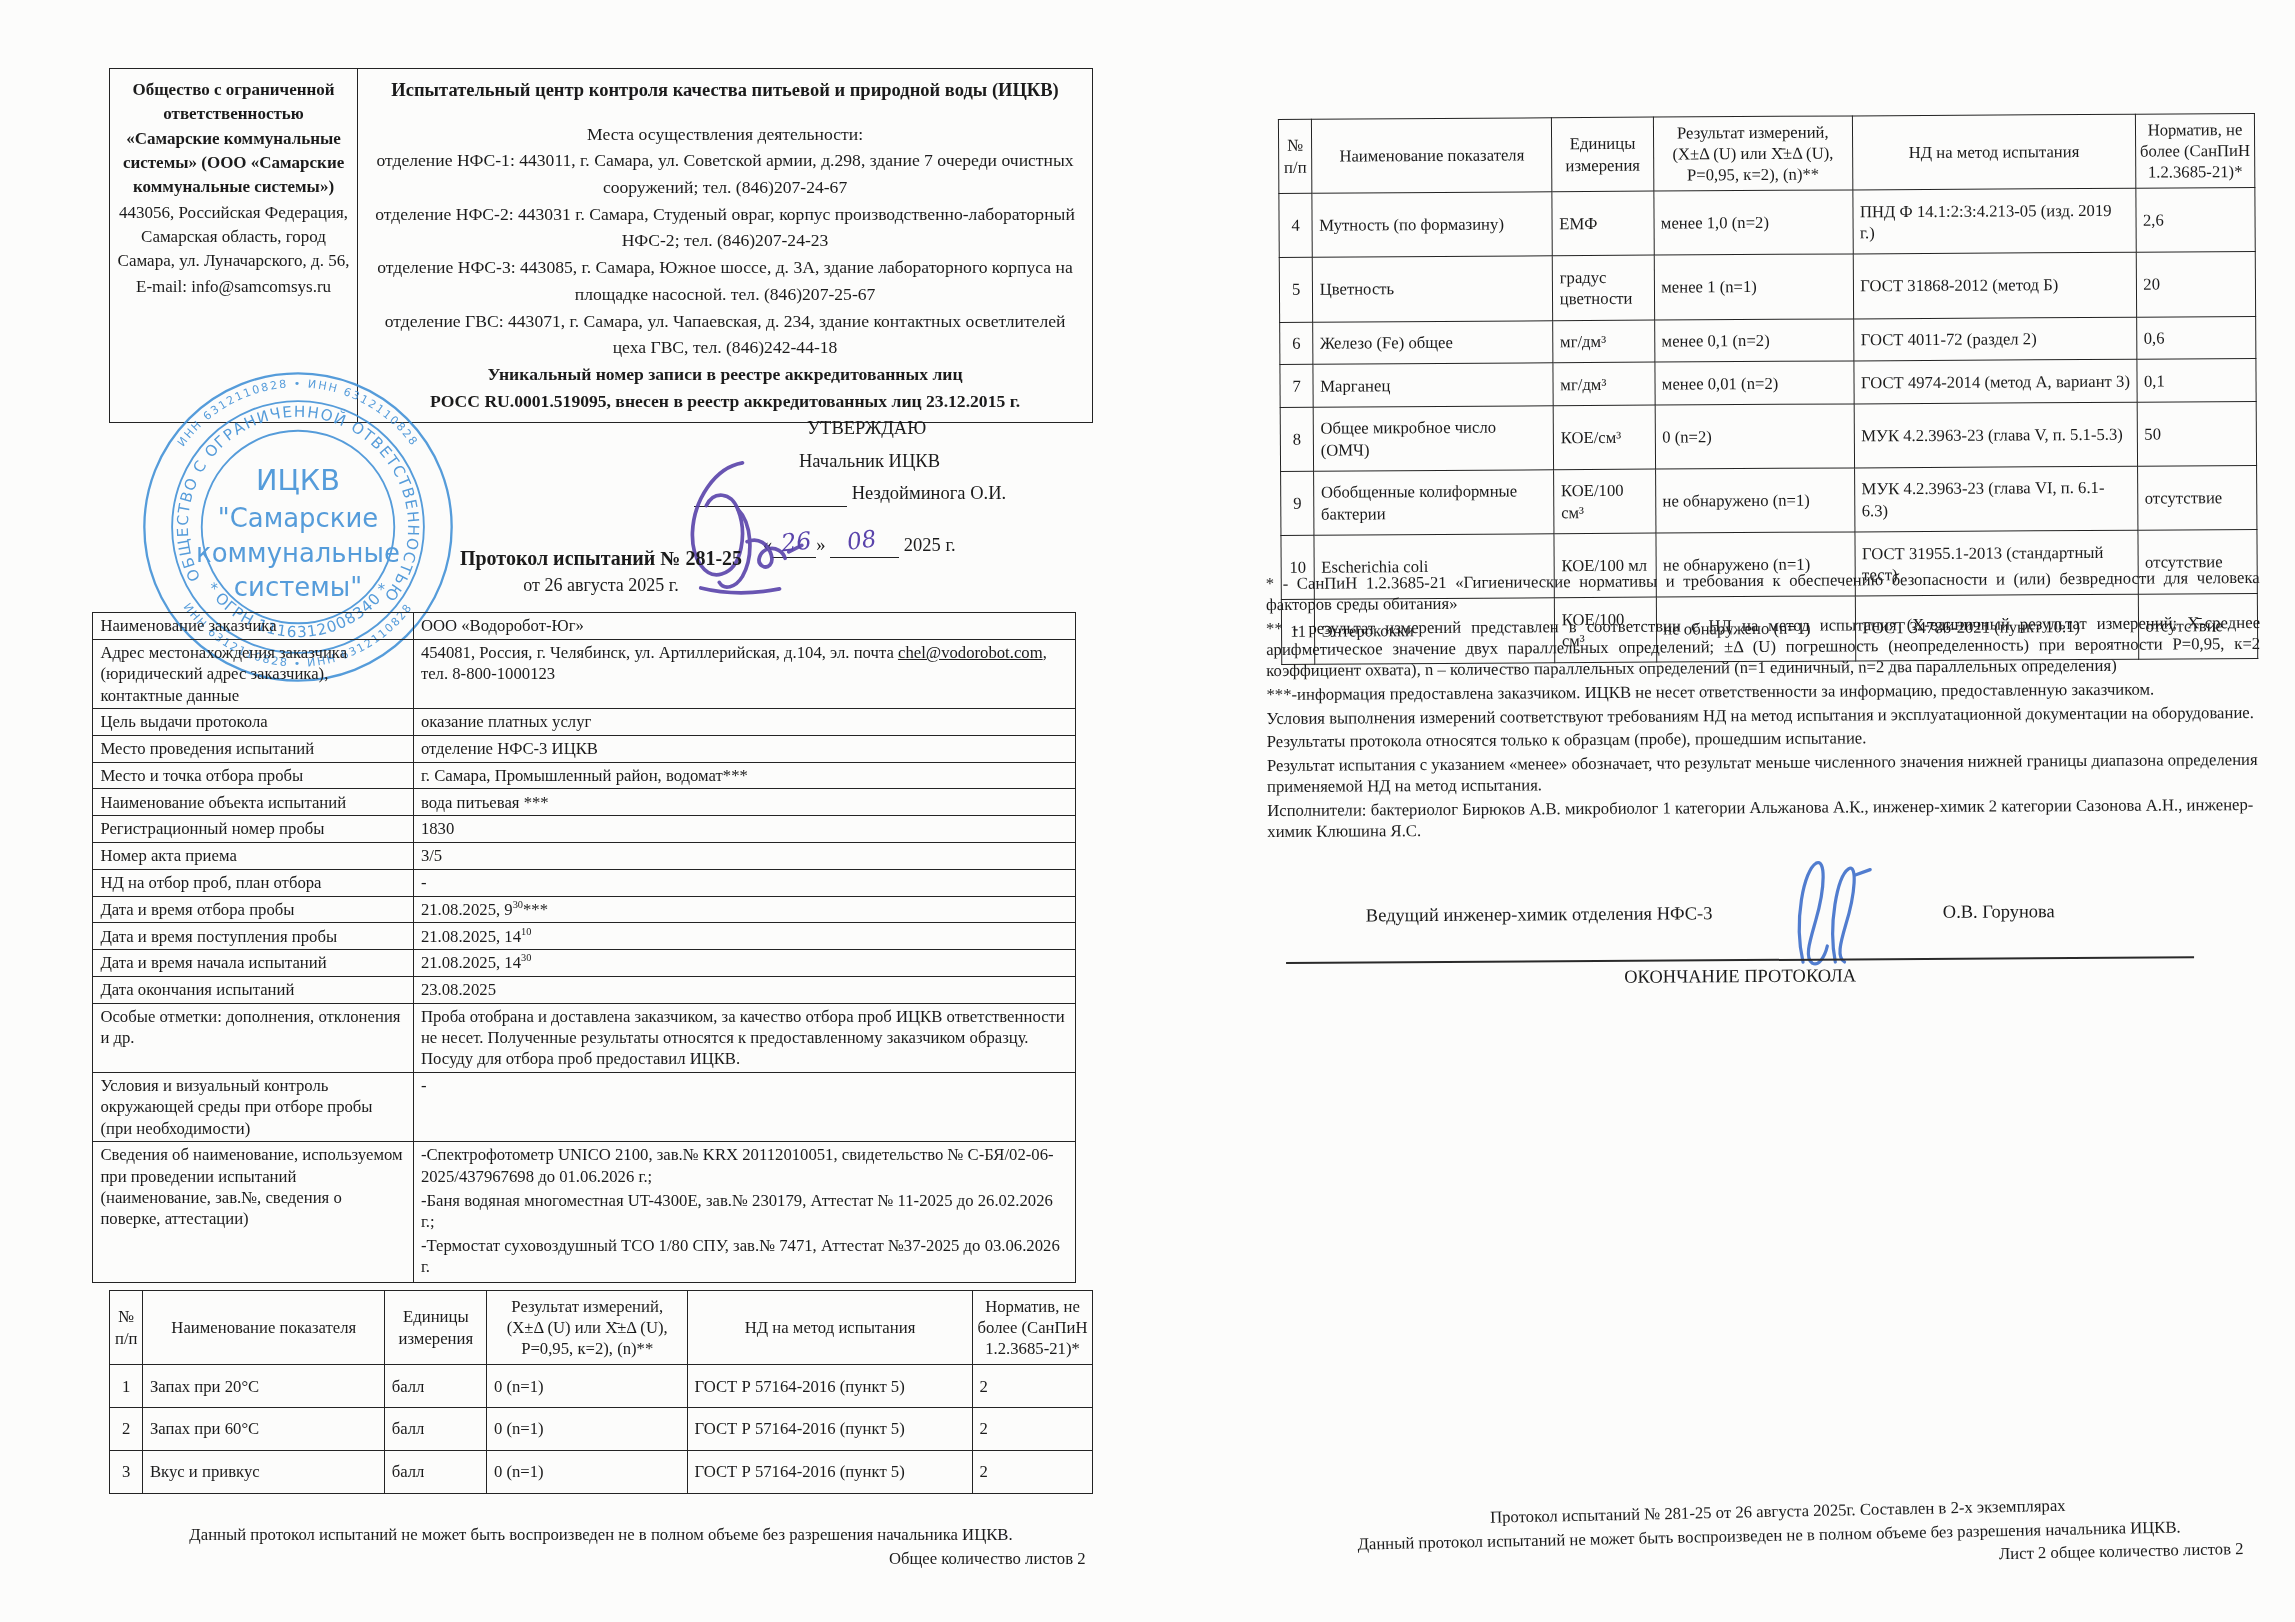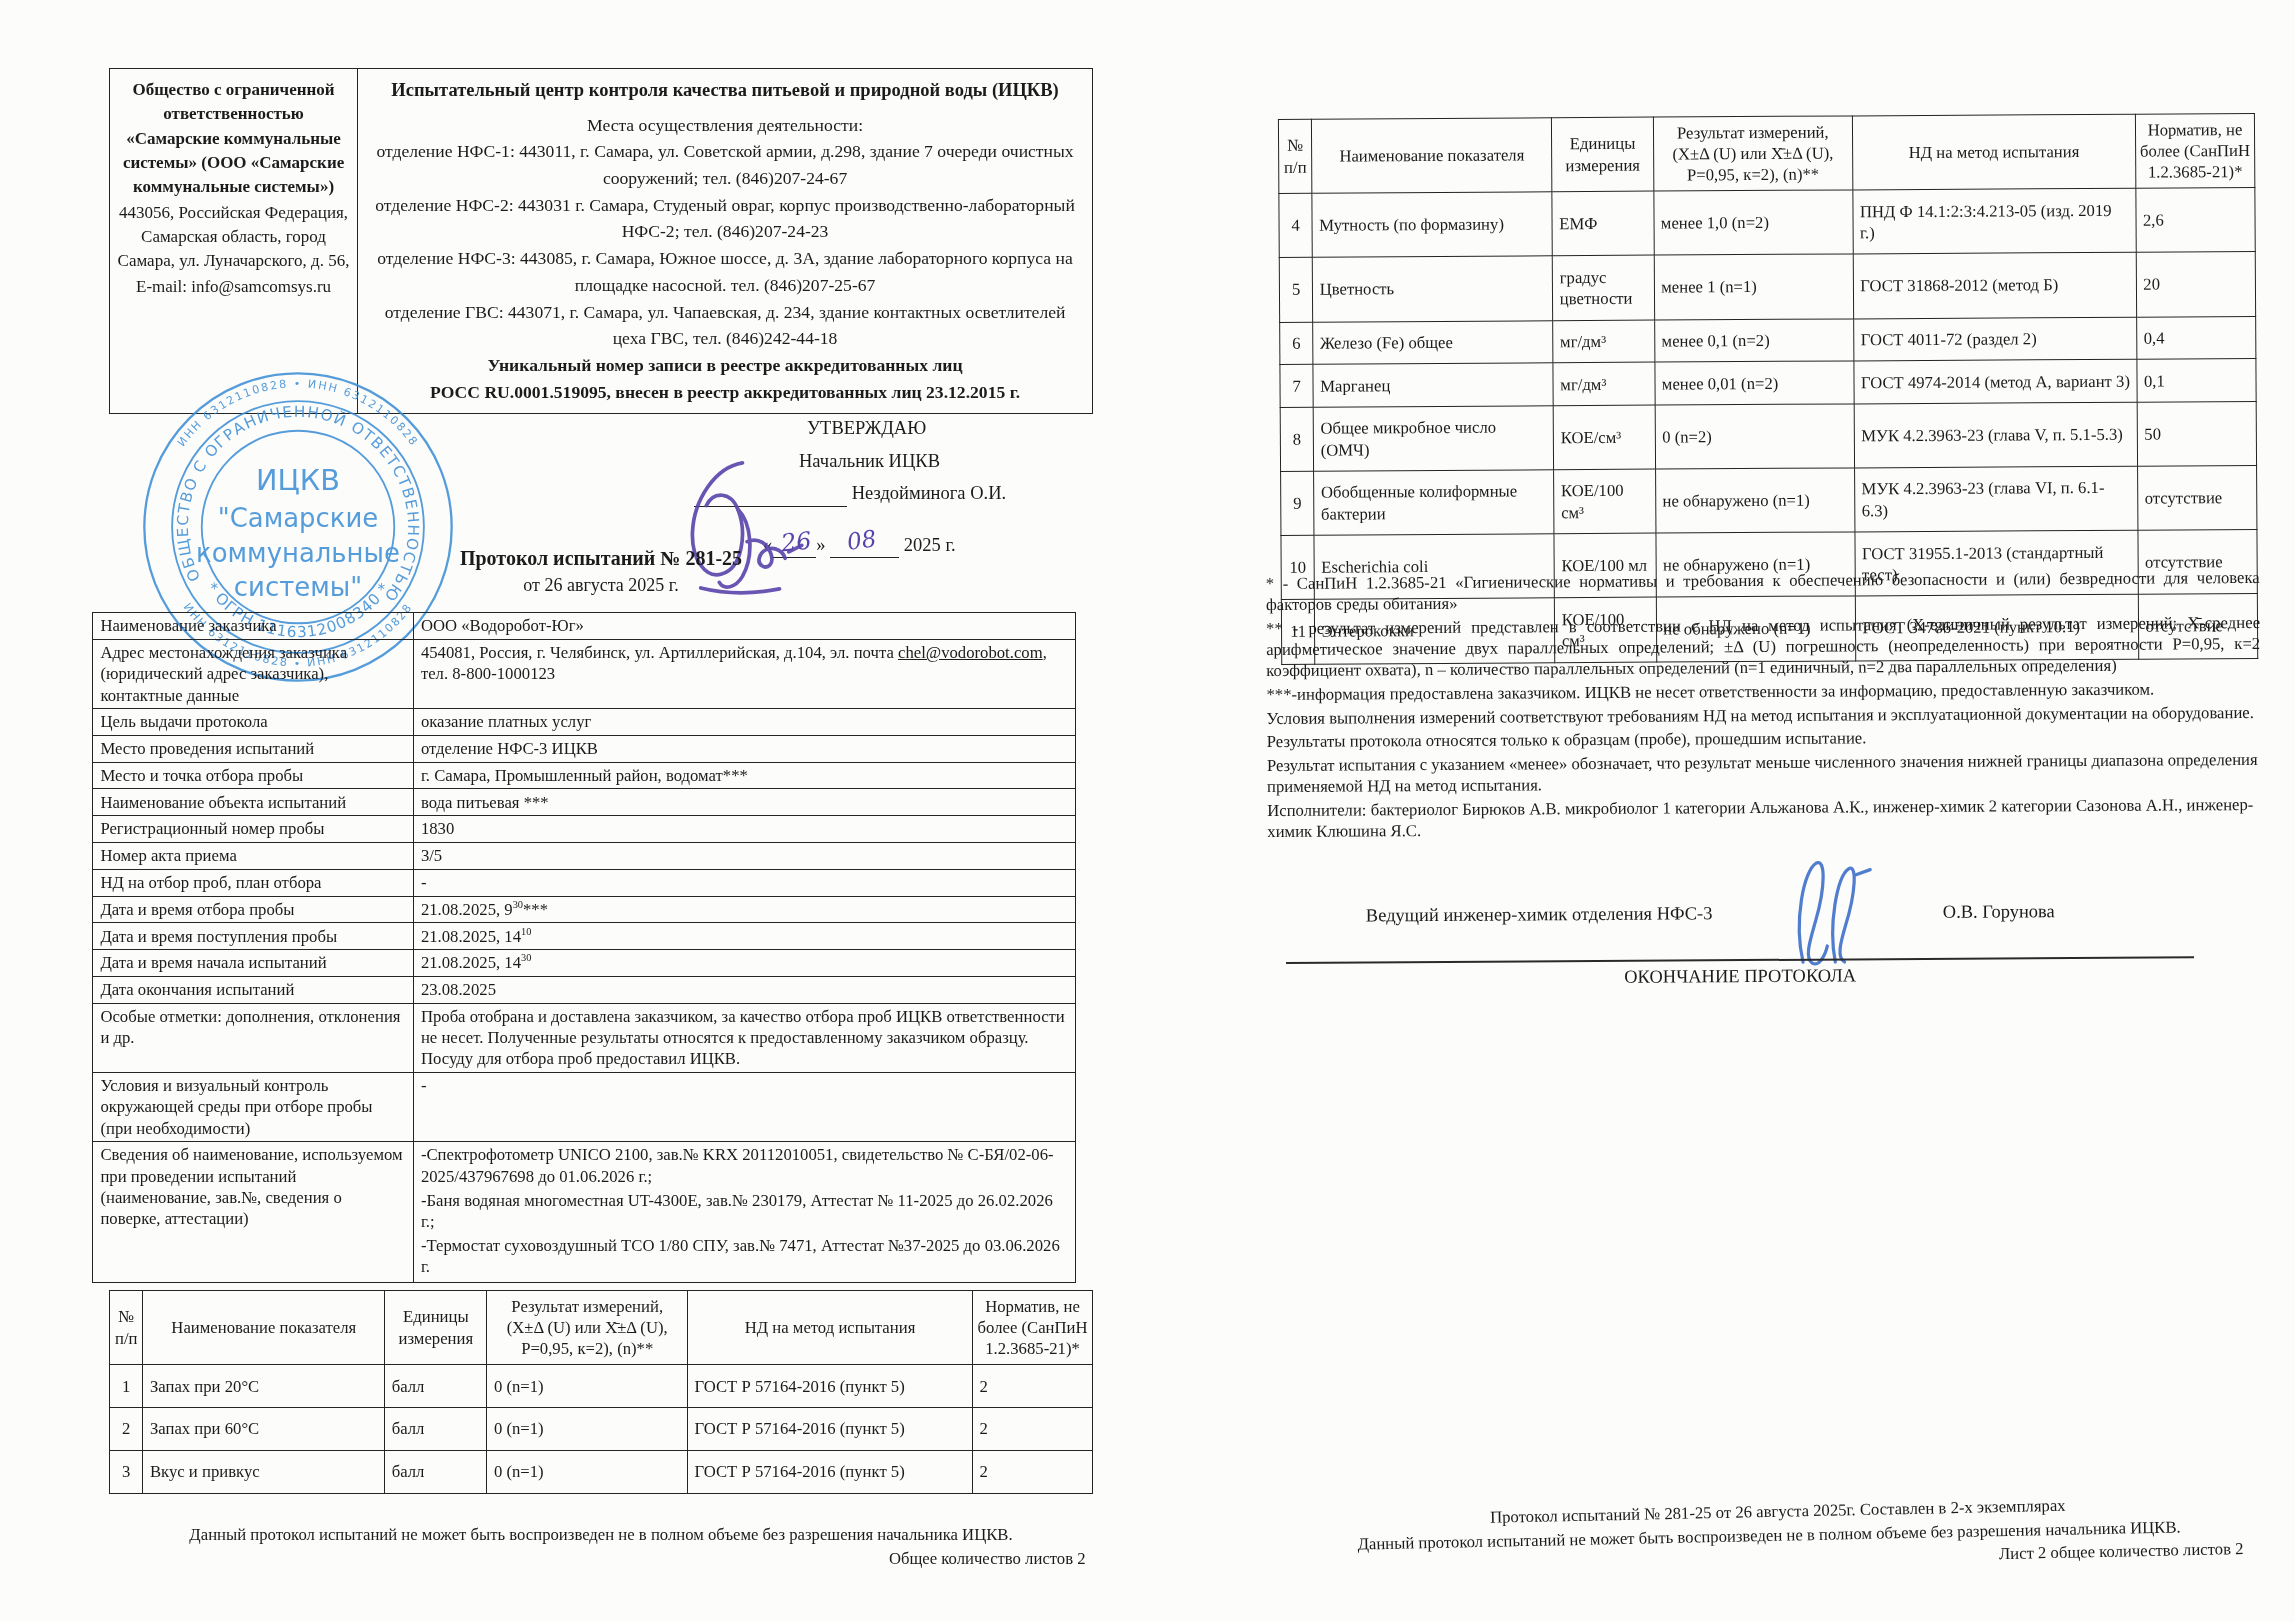--- a/index.html
+++ b/index.html
@@ -10,21 +10,21 @@
 
   table{border-collapse:collapse;table-layout:fixed;}
   td,th{border:1.9px solid #242424;vertical-align:top;word-wrap:break-word;}
 
   
   .org-table{position:absolute;left:109px;top:68px;width:984px;}
   .org-left{width:24%;text-align:center;font-size:17px;line-height:1.42;padding:9.3px 5.6px;}
   .org-left .org-name{font-weight:bold;display:block;}
   .org-left .org-addr{display:block;margin-top:1.9px;}
   .org-right{text-align:center;font-size:17.6px;line-height:1.52;padding:7.4px 12px;}
-  .org-right .t{font-weight:bold;font-size:18.5px;display:block;margin-bottom:7px;}
+  .org-right .t{font-weight:bold;font-size:18.5px;display:block;margin-bottom:16px;}
   .org-right .b{font-weight:bold;display:block;}
 
   
   .stamp{position:absolute;left:136px;top:365px;width:324px;height:324px;opacity:0.88;}
 
   
   .approve{position:absolute;left:694px;top:415px;width:439px;font-size:18.5px;line-height:1.45;}
   .approve .l1{padding-left:113px;}
   .approve .l2{padding-left:105px;margin-top:6.5px;}
   .approve .l3{margin-top:4.6px;}
@@ -337,21 +337,21 @@
         <td>менее 1 (n=1)</td>
         <td>ГОСТ 31868-2012 (метод Б)</td>
         <td>20</td>
       </tr>
       <tr>
         <td class="num">6</td>
         <td>Железо (Fe) общее</td>
         <td>мг/дм³</td>
         <td>менее 0,1 (n=2)</td>
         <td>ГОСТ 4011-72 (раздел 2)</td>
-        <td>0,4</td>
+        <td>0,6</td>
       </tr>
       <tr>
         <td class="num">7</td>
         <td>Марганец</td>
         <td>мг/дм³</td>
         <td>менее 0,01 (n=2)</td>
         <td>ГОСТ 4974-2014 (метод А, вариант 3)</td>
         <td>0,1</td>
       </tr>
       <tr>

